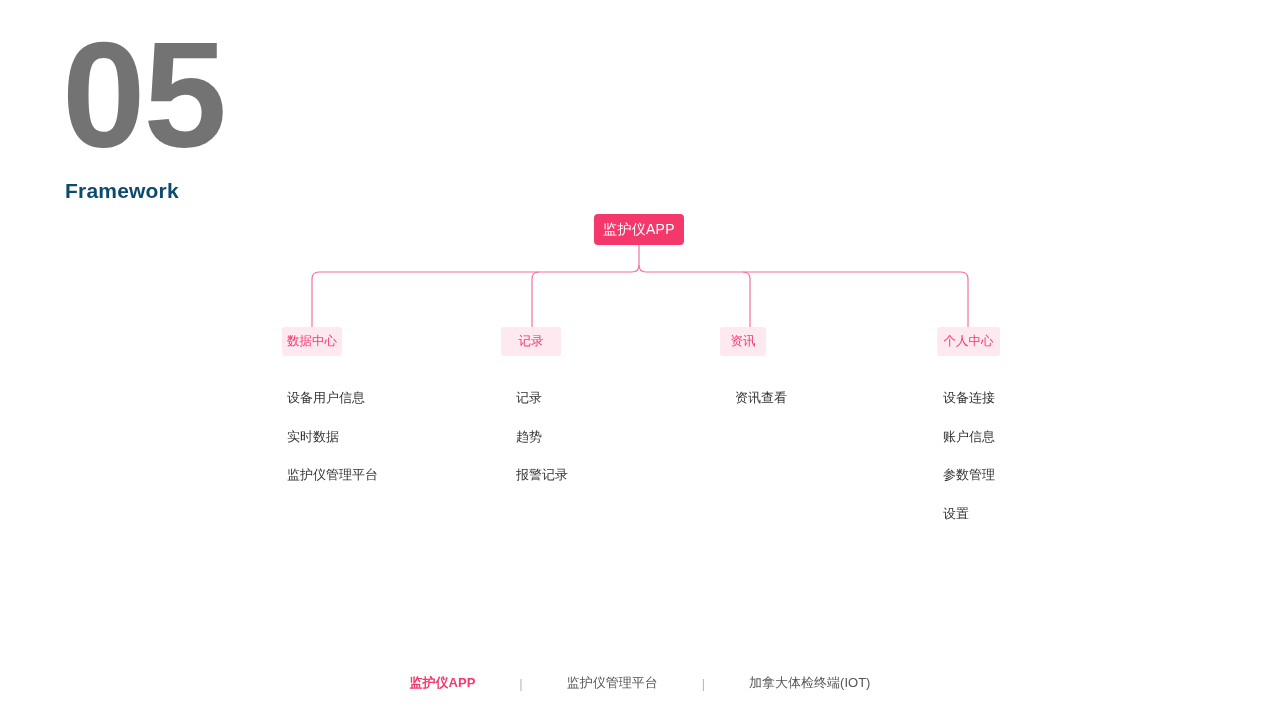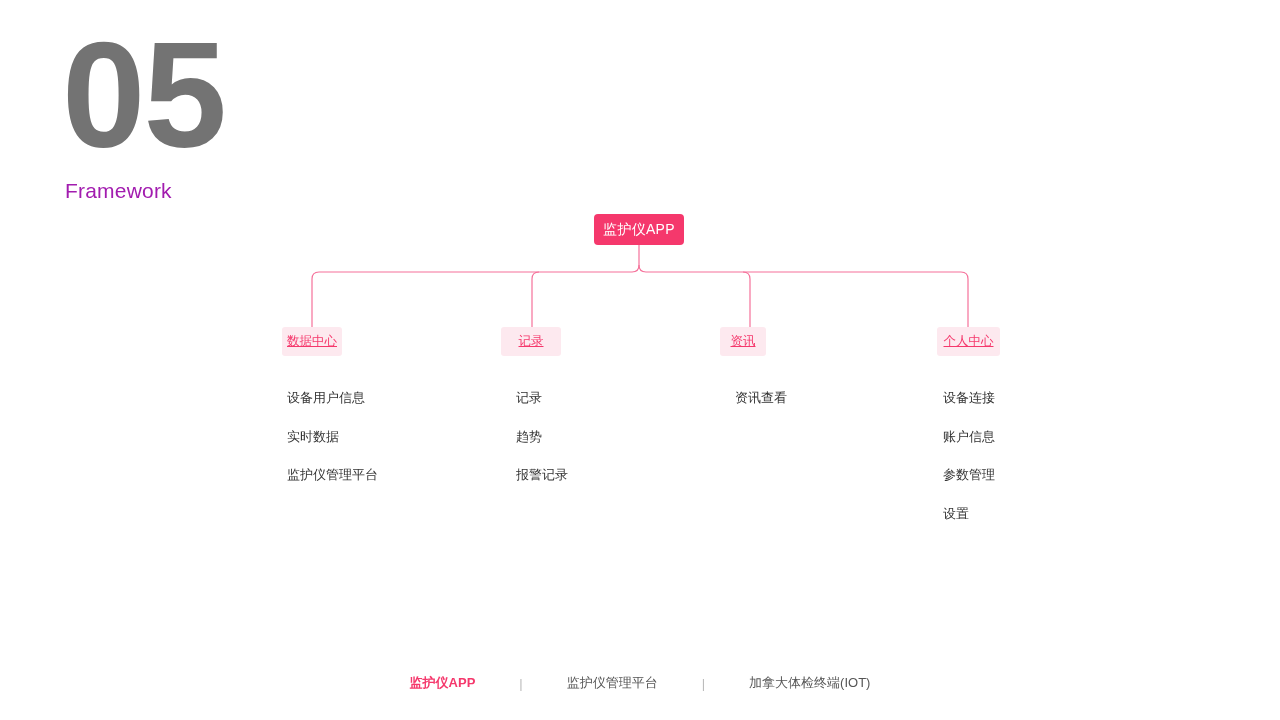--- a/index.html
+++ b/index.html
@@ -45,23 +45,23 @@
     letter-spacing: 5px;
     color: #1a1a1a;
     line-height: 1.2;
     white-space: nowrap;
   }
   .header-title-en {
     position: absolute;
     left: 3px;
     top: 150px;
     font-size: 21px;
-    font-weight: 400;
+    font-weight: 700;
     letter-spacing: 0.2px;
-    color: #a21caf;
+    color: #0c4a6e;
     line-height: 1.2;
     white-space: nowrap;
   }
 
   
   .diagram {
     position: absolute;
     left: 0;
     top: 0;
     width: 1280px;
@@ -101,21 +101,20 @@
     border-radius: 3px;
     display: flex;
     align-items: center;
     justify-content: center;
     color: #f5386c;
     font-size: 12.5px;
     font-weight: 400;
     white-space: nowrap;
     padding: 0 11px;
     box-sizing: border-box;
-    text-decoration: underline;
   }
 
   .leaf-col {
     position: absolute;
     top: 391px;
   }
   .leaf-item {
     font-size: 13px;
     color: #333333;
     line-height: 1;

